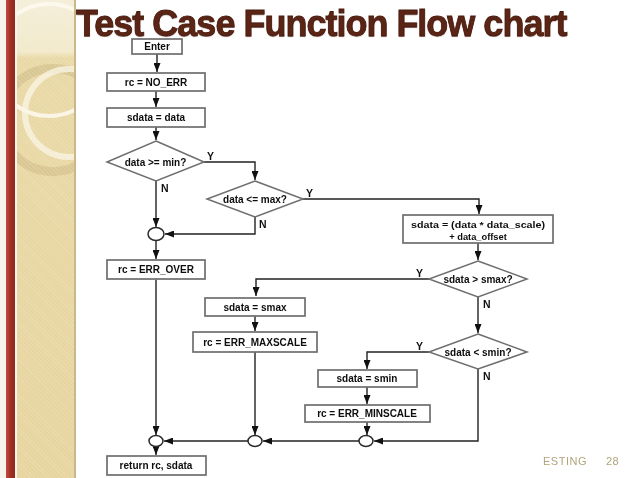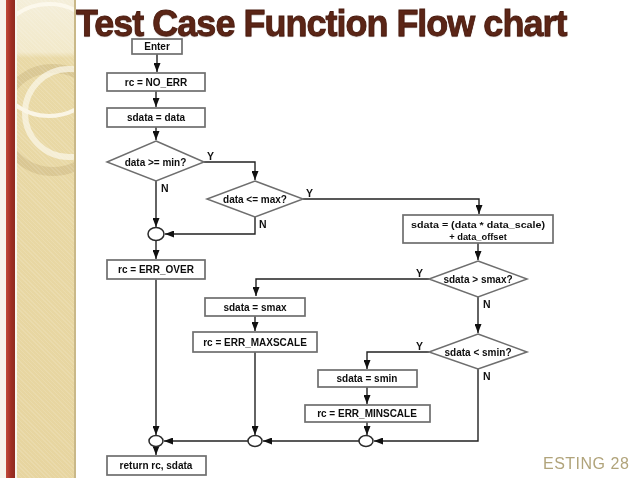--- a/index.html
+++ b/index.html
@@ -39,22 +39,22 @@
   svg{position:absolute;left:0;top:0;}
   .edge{fill:none;stroke:#222;stroke-width:1.4;}
   .node-rect{fill:#ffffff;stroke:#6e6e6e;stroke-width:1.7;}
   .node-diamond{fill:#ffffff;stroke:#6e6e6e;stroke-width:1.5;}
   .node-connector{fill:#ffffff;stroke:#2b2b2b;stroke-width:1.5;}
   .node-text{font-family:"Liberation Sans","DejaVu Sans",sans-serif;font-size:10px;font-weight:bold;fill:#0d0d0d;text-anchor:middle;}
   .node-text-sm{font-size:9.3px;}
   .branch-text{font-family:"Liberation Sans","DejaVu Sans",sans-serif;font-size:10.5px;font-weight:bold;fill:#111;}
   
   .footer{
-    position:absolute;left:543px;top:455px;display:flex;gap:5px;
-    color:var(--footer-color,#b1a47b);font-size:16px;letter-spacing:.5px;
+    position:absolute;left:543px;top:455px;display:flex;gap:19px;
+    color:var(--footer-color,#b1a47b);font-size:11px;letter-spacing:.5px;
   }
 </style>
 </head>
 <body>
 
 <div class="sidebar">
   <div class="beige-panel">
     <div class="deco-circle circle-big"></div>
     <div class="deco-circle circle-tan"></div>
     <div class="deco-circle circle-light"></div>

